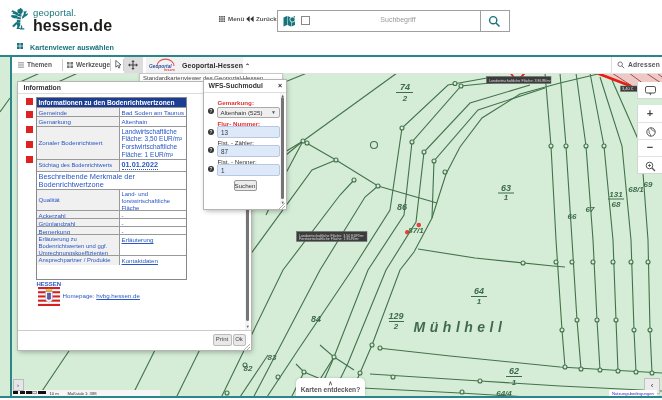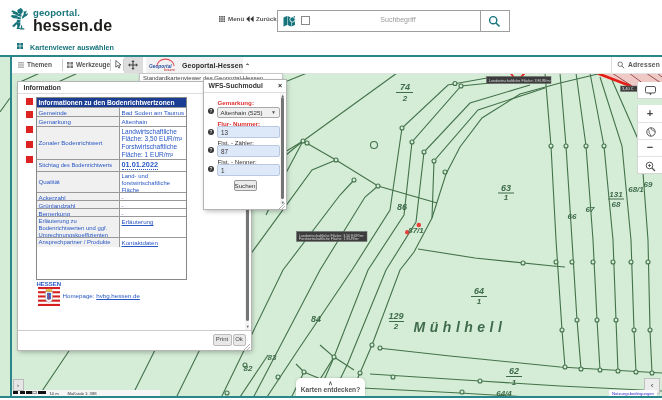--- a/index.html
+++ b/index.html
@@ -22,21 +22,21 @@
       <path d="M9.5,4.5 C9.5,3 10.5,2 12,2 C12.2,1.2 13,0.8 13.8,1 L14.5,2.2 C15.5,2.4 16,3.2 15.8,4.2 C16,6 15,7.5 13.5,8 L10.5,7 Z"></path>
       <path d="M10.5,6.5 L4,3.5 L2.5,5 L5,6 L3.5,7 L10,9.5 Z"></path>
       <path d="M10,9.5 L3,9 L2,11 L4.5,11.2 L3.2,12.5 L9.5,13 Z"></path>
       <path d="M10.5,7.5 L14.5,8.5 L14,11 L9.8,10.2 Z"></path>
       <path d="M9.6,11 L13.8,11.8 L13.3,14.2 L9.2,13.6 Z"></path>
       <path d="M9,14.4 L13.2,15 L12.8,17.5 L8.8,17 Z"></path>
       <path d="M8.8,17 L12.8,17.5 C13.5,20 12.5,22 11,23.5 L13,23.5 L13,25 L8.5,25 C9.5,23.5 9.8,21.5 9,19.5 L5.5,23 L3.5,21.5 L7.5,17.5 Z"></path>
       <path d="M13.5,20 C15,21 15.5,22.5 15,24 L17.5,24 L17.5,25.5 L12.5,25.5 C13.8,24 14,22 13.5,20.5 Z"></path>
     </g>
   </svg>
-  <div class="abs teal" style="left:33px;top:7px;font-size:9.5px;font-weight:bold;letter-spacing:0.1px;">geoportal.</div>
+  <div class="abs teal" style="left:33px;top:7px;font-size:9.5px;font-weight:normal;letter-spacing:0.1px;">geoportal.</div>
   <div class="abs" style="left:33px;top:17px;font-size:16px;font-weight:bold;color:#1d1d1b;letter-spacing:0.1px;">hessen.de</div>
 
   <div class="abs" style="left:219px;top:15px;font-size:6.5px;color:#444;display:flex;align-items:center;">
     <svg width="6" height="6" viewBox="0 0 9 9">
         <g fill="#555">
           <rect x="0" y="0" width="2.4" height="2.4"></rect>
           <rect x="3.3" y="0" width="2.4" height="2.4"></rect>
           <rect x="6.6" y="0" width="2.4" height="2.4"></rect>
           <rect x="0" y="3.3" width="2.4" height="2.4"></rect>
           <rect x="3.3" y="3.3" width="2.4" height="2.4"></rect>
@@ -330,20 +330,23 @@
     <div class="trow" style="height:33.2px;">
         <div class="tl" style="display:flex;align-items:center;">Zonaler Bodenrichtwert</div>
         <div class="tv" style="font-size:6.5px;">Landwirtschaftliche Fläche: 3,50 EUR/m² Forstwirtschaftliche Fläche: 1 EUR/m²</div>
       </div>
     <div class="trow" style="height:12.3px;">
         <div class="tl" style="font-size:5.7px;display:flex;align-items:center;">Stichtag des Bodenrichtwerts</div>
         <div class="tv" style="font-weight:bold;font-size:7.3px;display:flex;align-items:center;">
           <span style="border-bottom:1px dotted #2857c4;">01.01.2022</span>
         </div>
       </div>
+    <div class="trow" style="height:17.8px;">
+        <div style="padding:1px 2px;font-size:7.4px;line-height:1.1;">Beschreibende Merkmale der Bodenrichtwertzone</div>
+      </div>
     <div class="trow" style="height:21px;">
         <div class="tl" style="display:flex;align-items:center;">Qualität</div>
         <div class="tv" style="font-size:5.9px;">Land- und forstwirtschaftliche Fläche</div>
       </div>
     <div class="trow" style="height:8px;">
         <div class="tl">Ackerzahl</div>
         <div class="tv">-</div>
       </div>
     <div class="trow" style="height:8.2px;">
         <div class="tl">Grünlandzahl</div>

